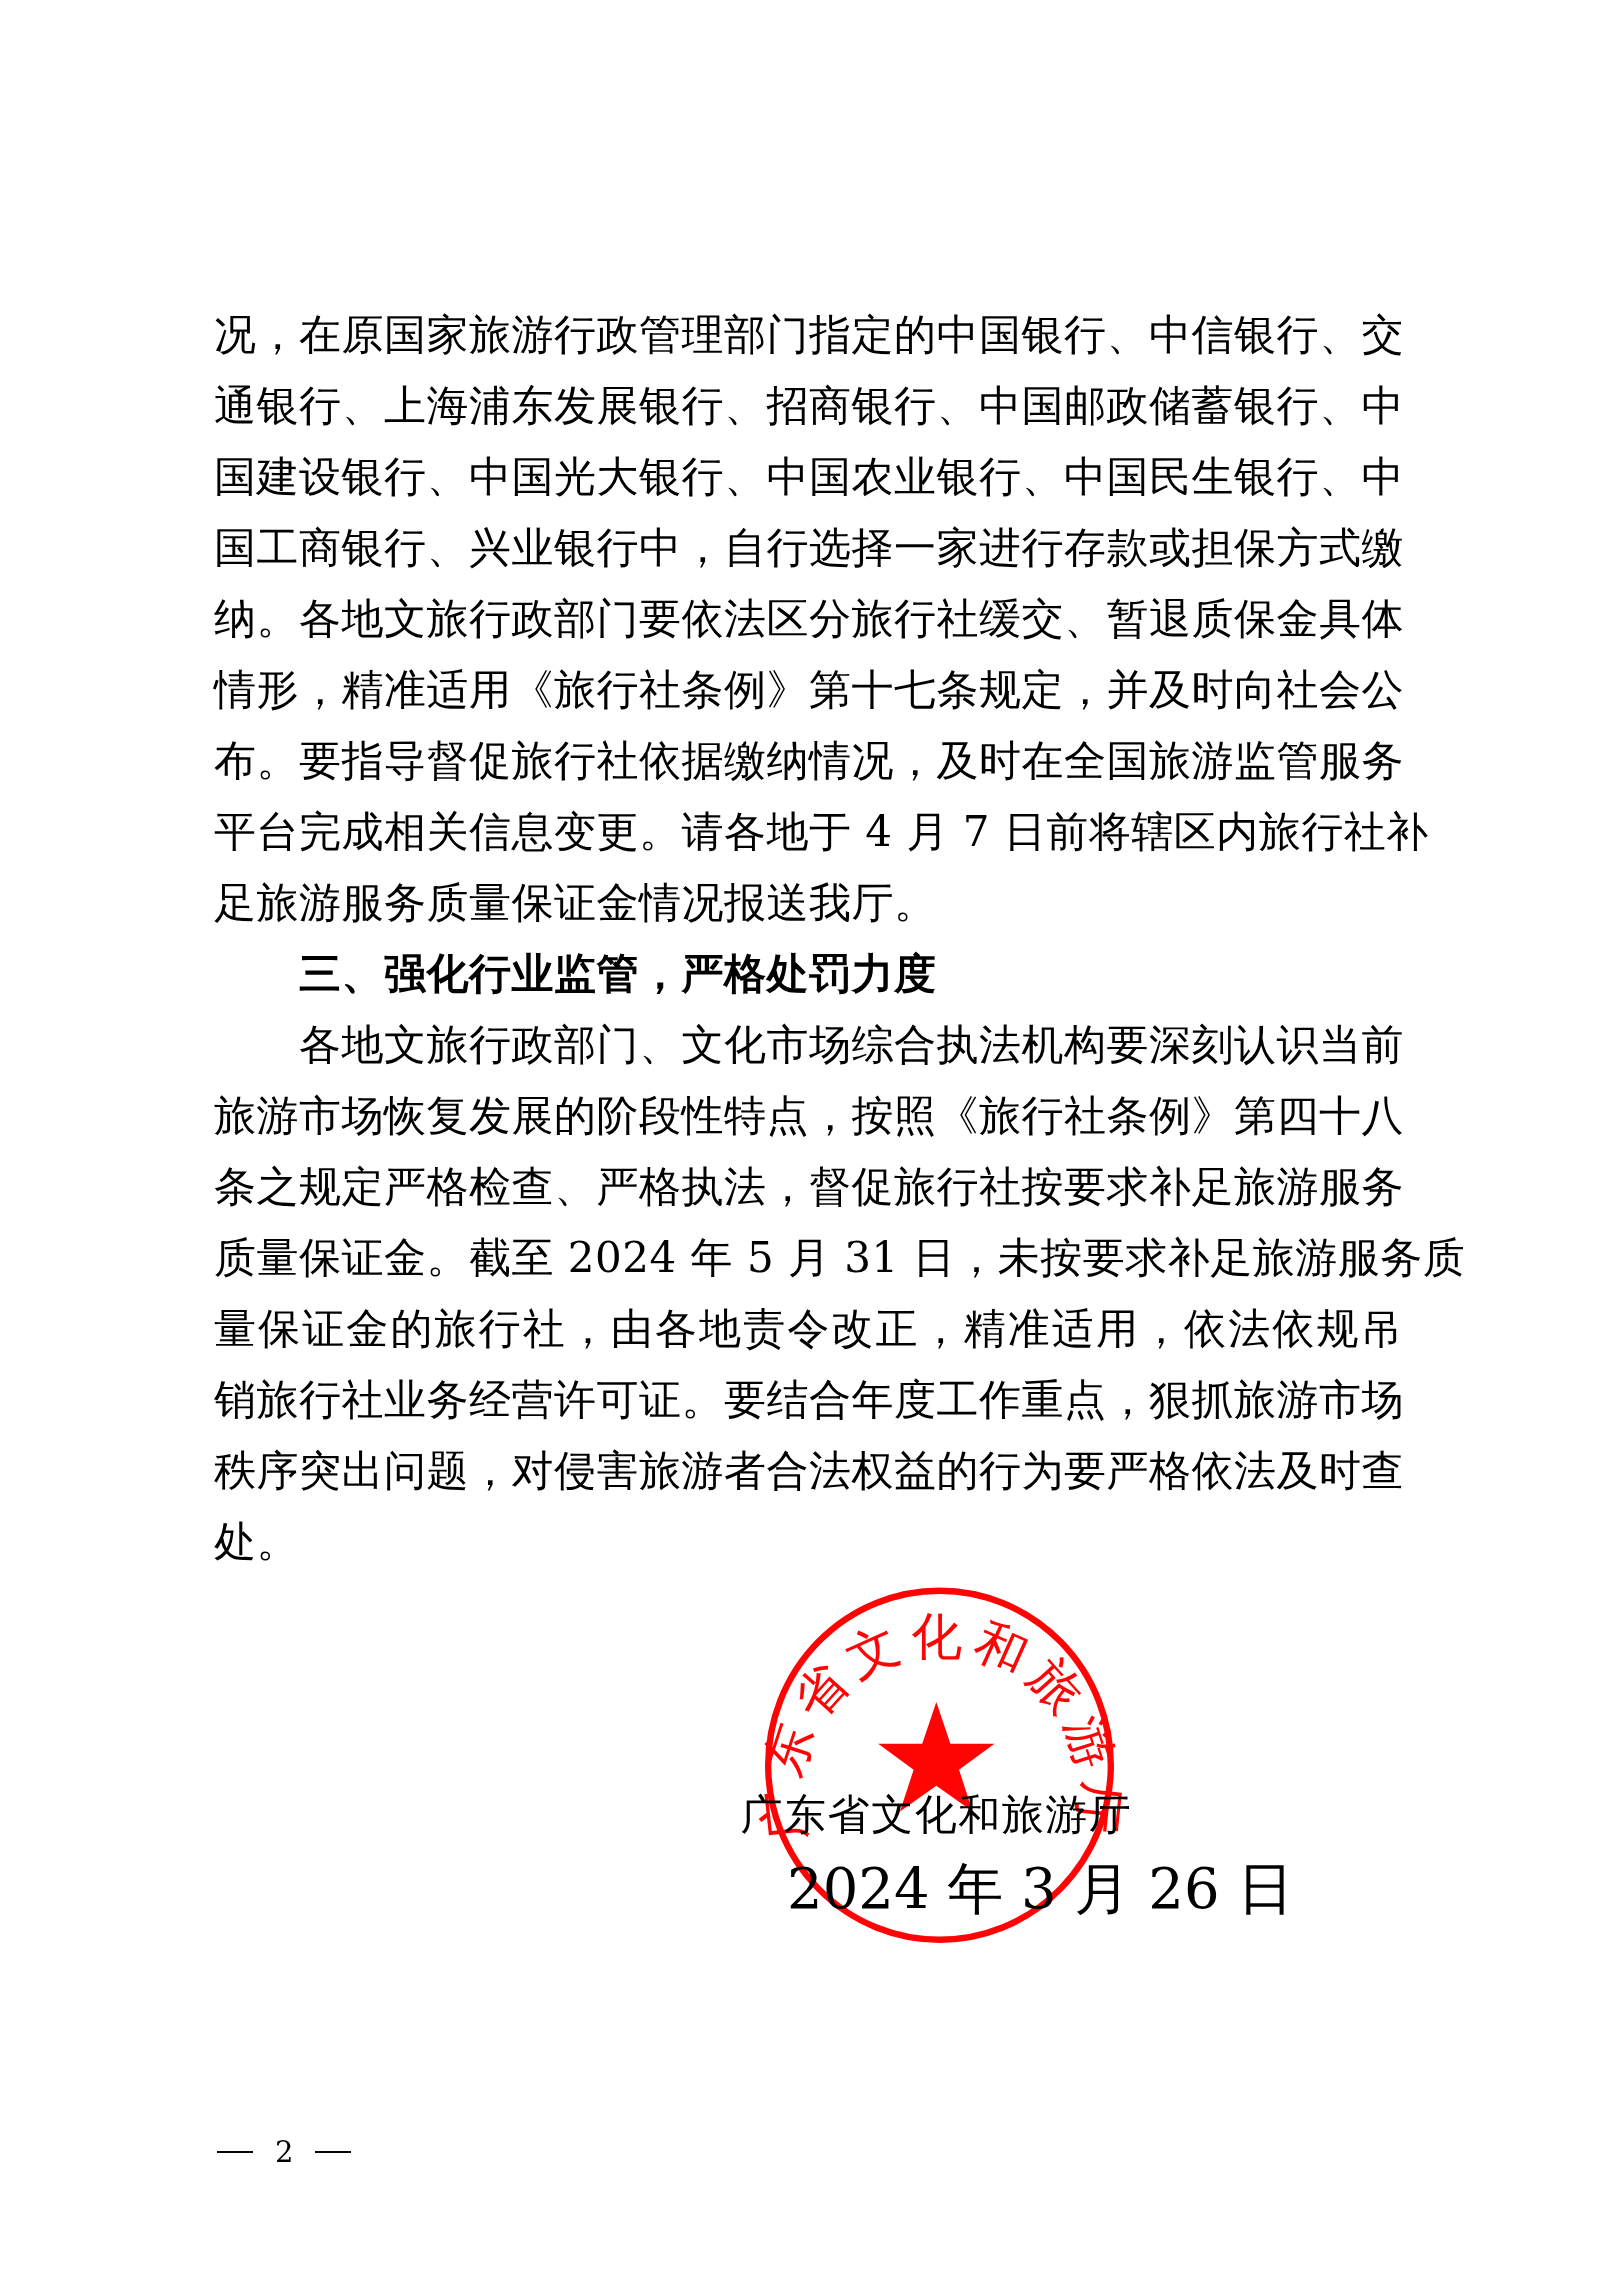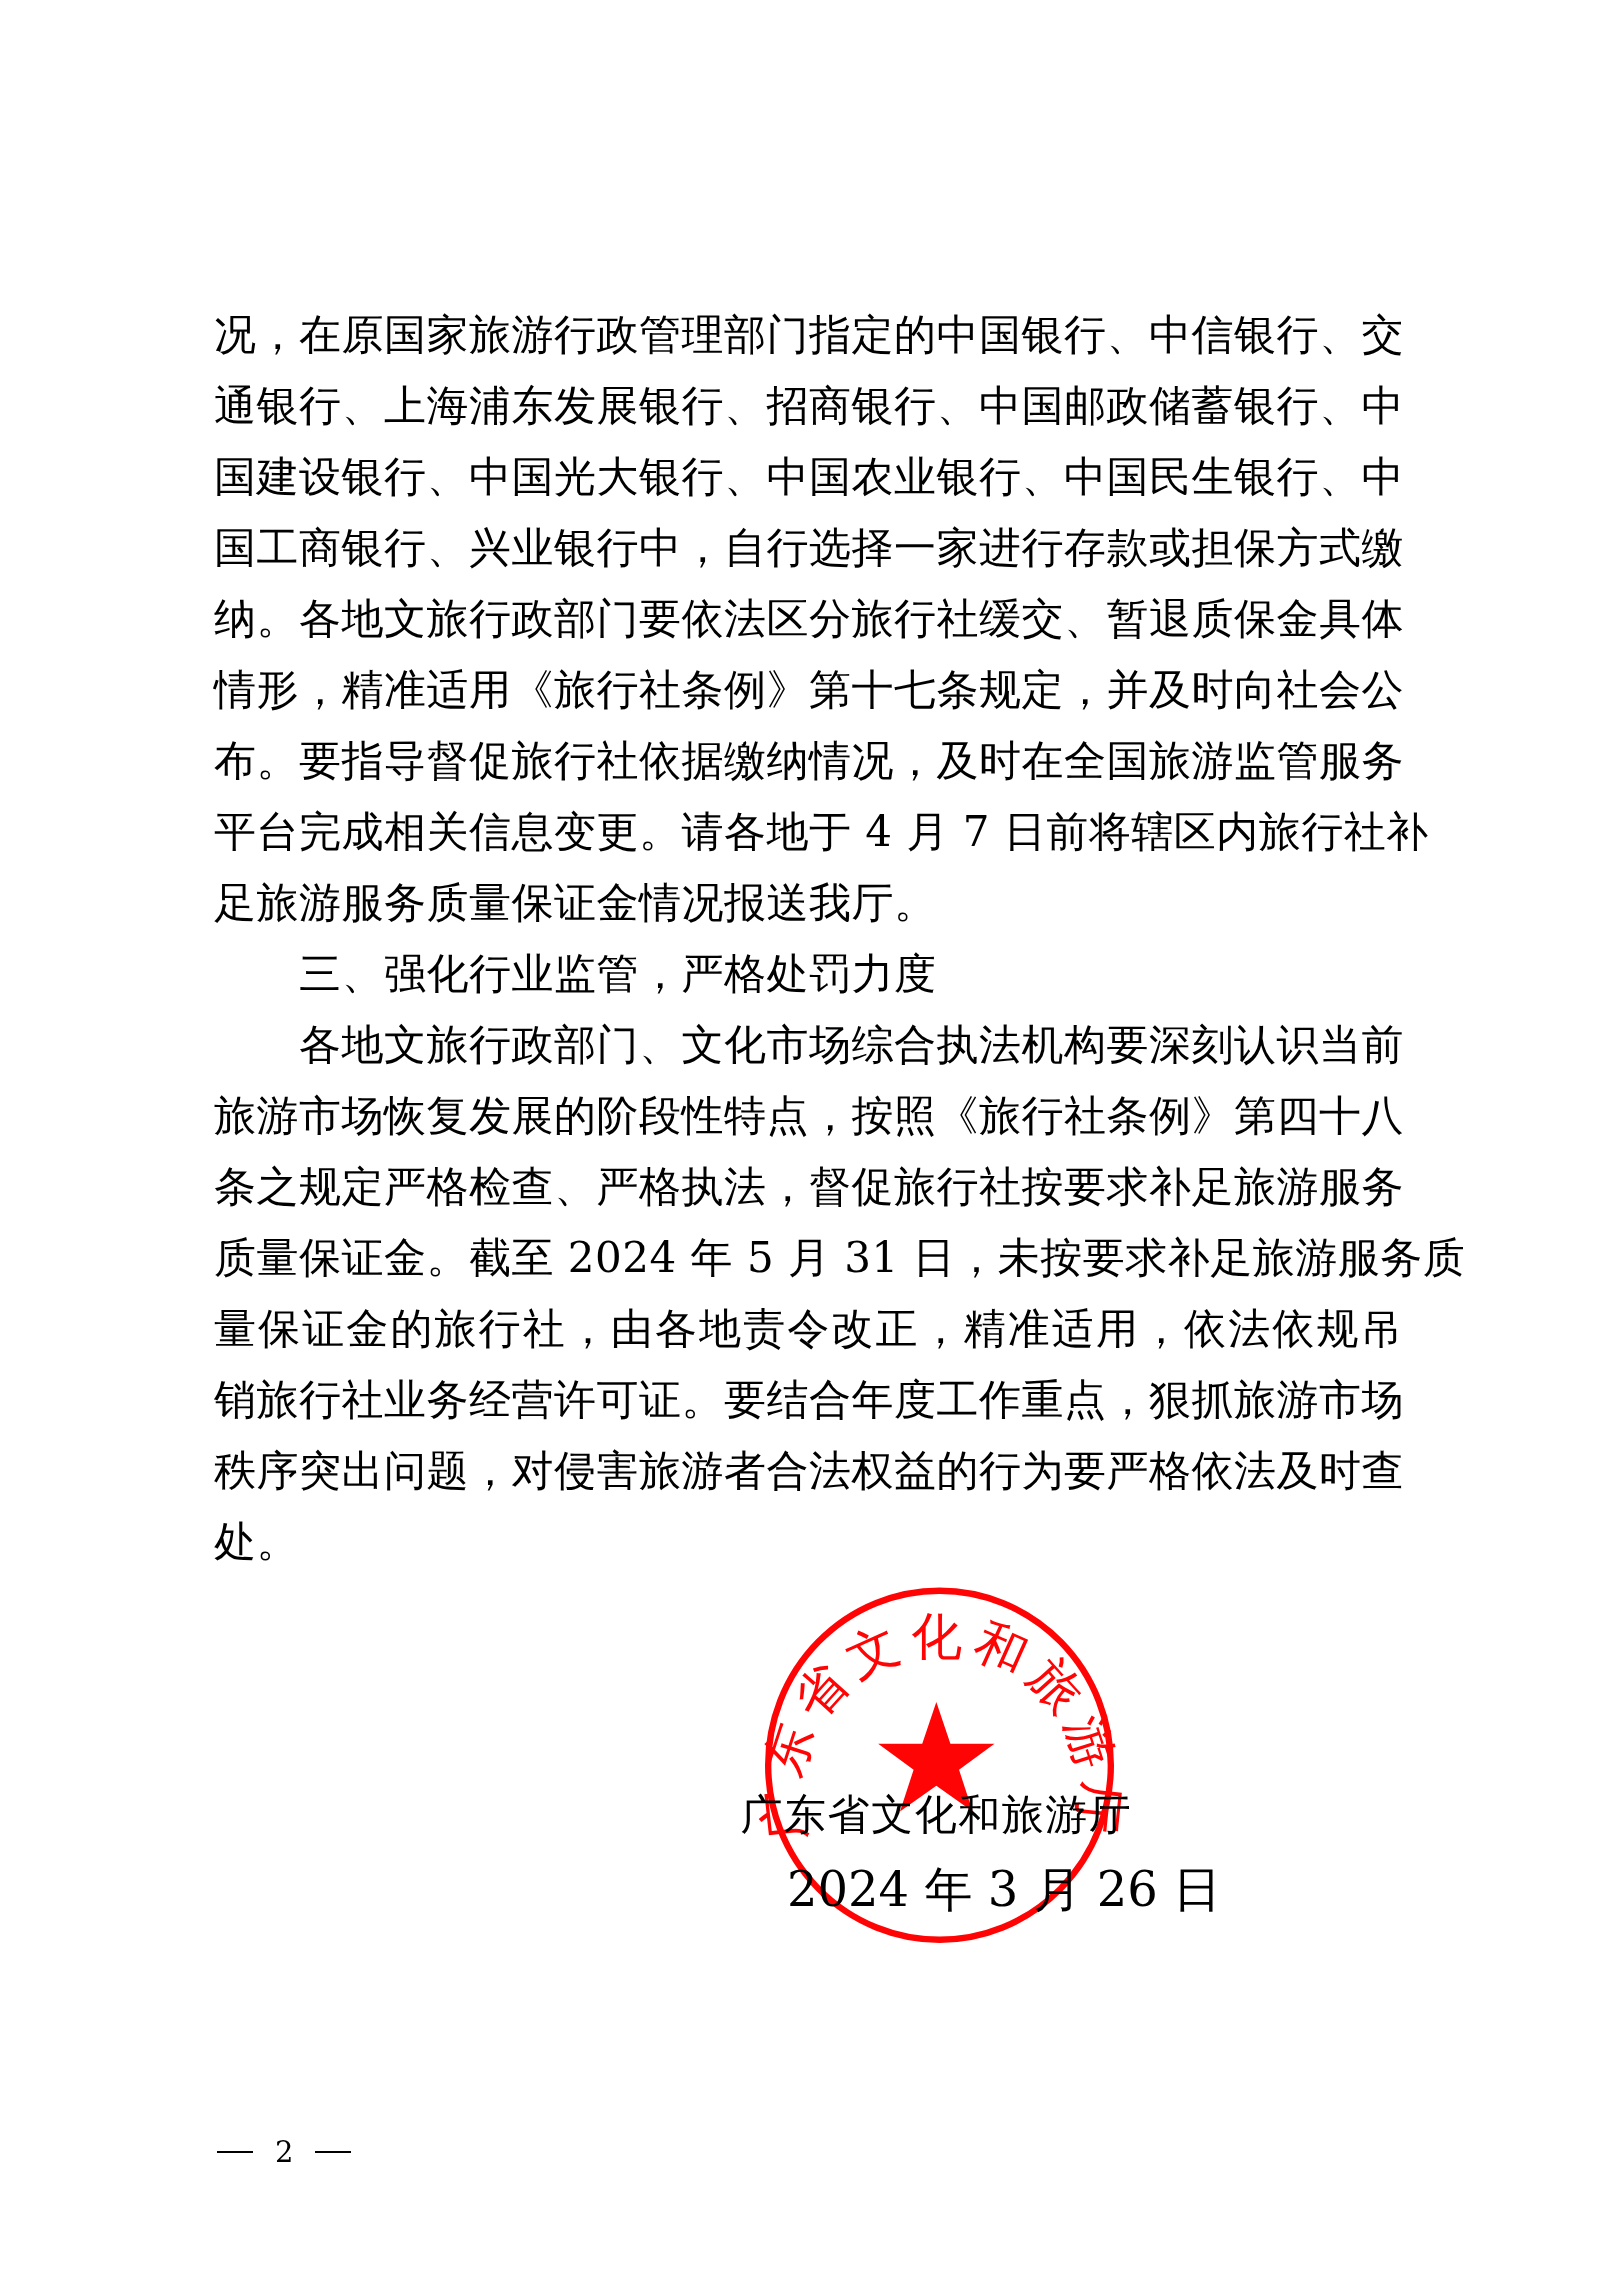--- a/index.html
+++ b/index.html
@@ -39,21 +39,21 @@
     text-align-last: justify;
   }
   .line.last {
     text-align-last: left;
   }
   .line.indent {
     padding-left: 85px;
   }
   .line.heading {
     font-family: "DejaVu Sans", "Liberation Sans", sans-serif;
-    font-weight: normal;
+    font-weight: bold;
     text-align-last: left;
   }
   .sig-block {
     position: absolute;
     left: 727px;
     top: 1573px;
     width: 455px;
     height: 409px;
   }
   .seal {
@@ -73,21 +73,21 @@
     letter-spacing: 0.9px;
     white-space: nowrap;
     text-align: justify;
     text-align-last: justify;
   }
   .date {
     position: absolute;
     left: 60px;
     top: 291px;
     width: 324px;
-    font-size: 48px;
+    font-size: 56px;
     line-height: 50px;
     white-space: nowrap;
     text-align: justify;
     text-align-last: justify;
   }
   .page-number {
     position: absolute;
     left: 217px;
     top: 2132px;
     font-size: 29px;

